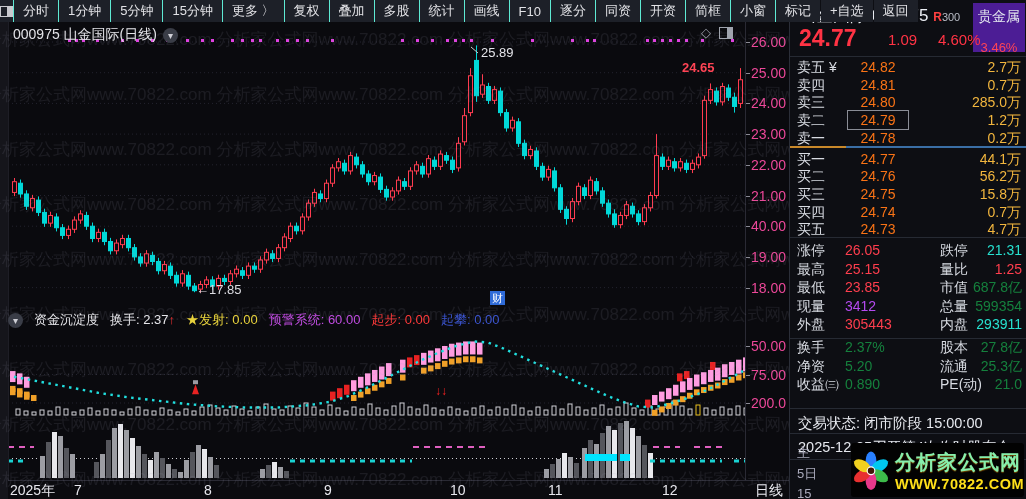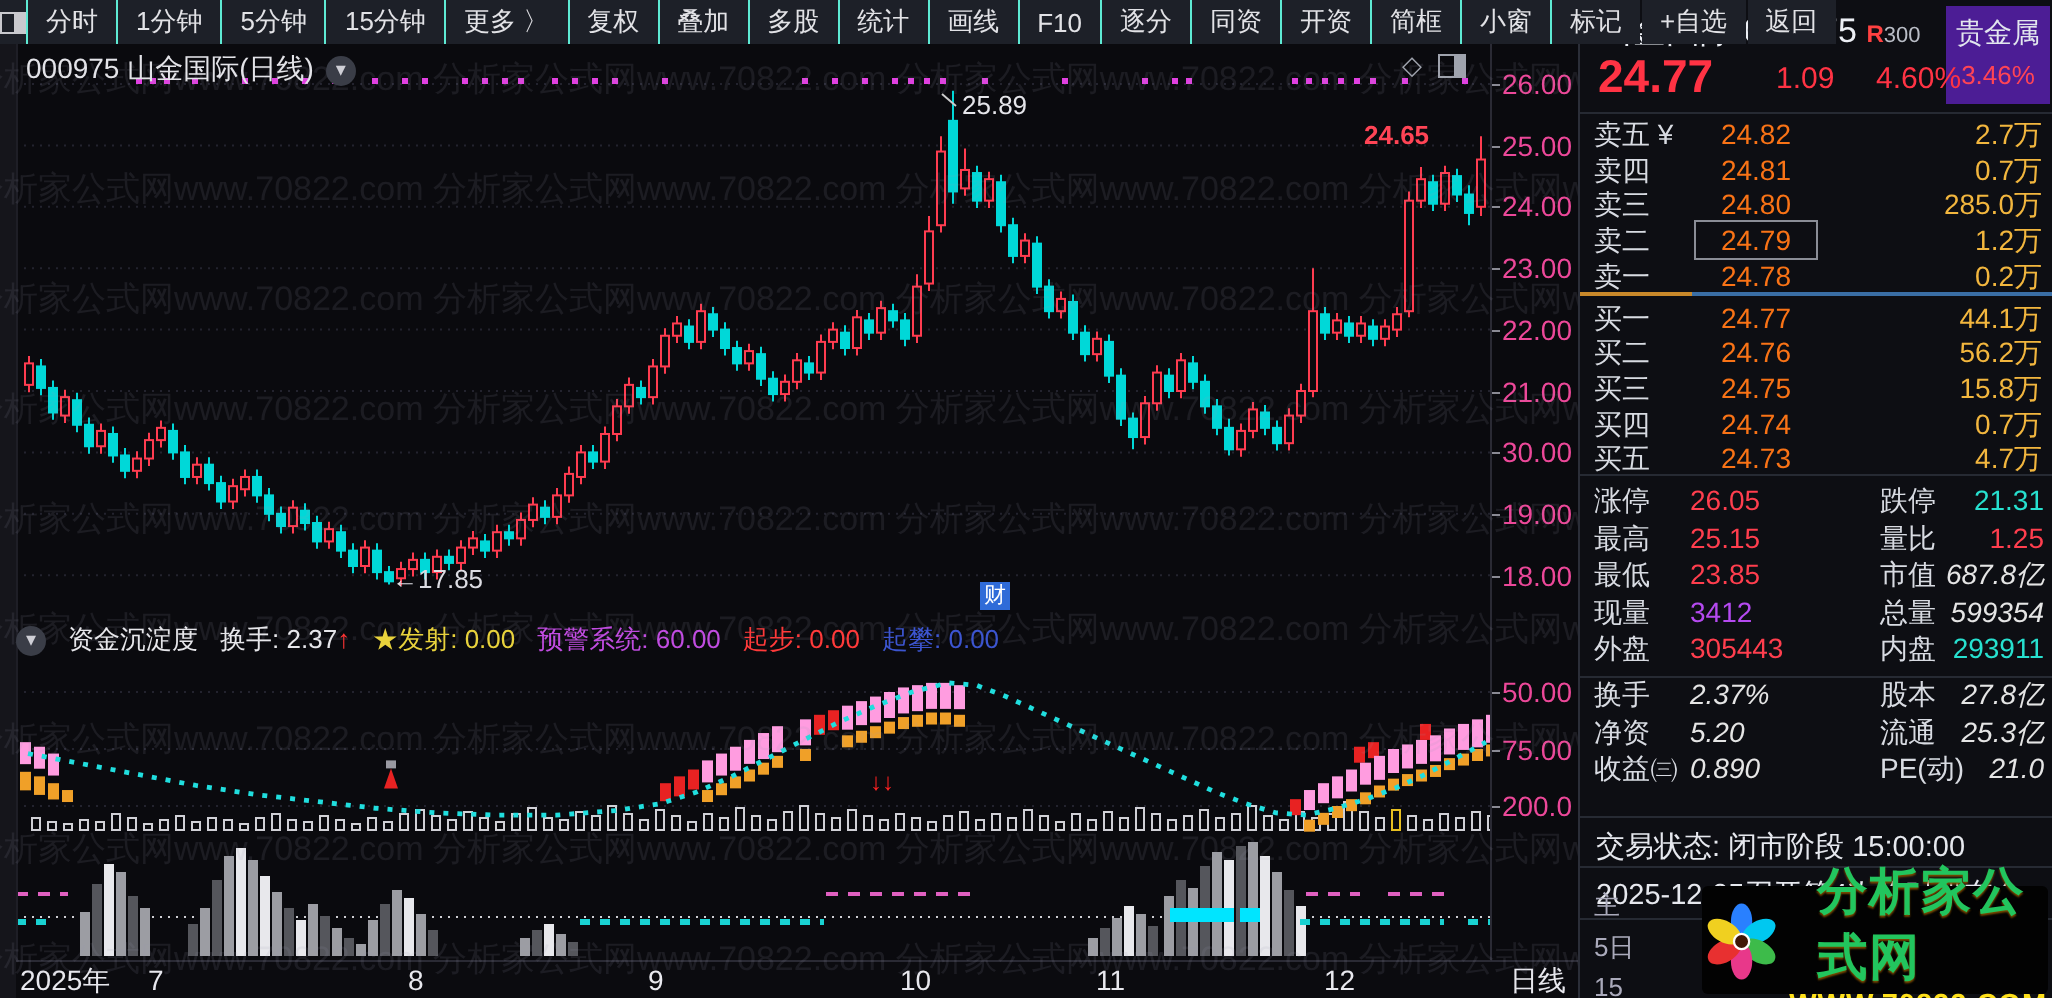--- a/index.html
+++ b/index.html
@@ -37,45 +37,45 @@
               font-size:14px;color:#e8e8ee;padding-left:10px;display:flex;align-items:center;background:#0b0b0f;}
   
   #cai-badge{position:absolute;left:490px;top:291px;z-index:4;background:#2f6bd8;color:#fff;font-size:11px;
              padding:0 2px;line-height:14px;}
   
   #panel{position:absolute;left:789px;top:0;width:237px;height:499px;background:#0d0e13;
          border-left:1px solid #2b2e38;z-index:4;font-size:14px;}
   #p-head{position:absolute;left:9px;top:4px;font-size:17px;color:#eceff5;white-space:nowrap;}
   #p-tag-r{color:#ff4141;font-size:12px;font-weight:bold;} #p-tag-n{color:#b9bdc6;font-size:11px;}
   #sector-badge{position:absolute;right:2px;top:3px;width:52px;height:49px;background:#4c1d95;text-align:center;}
-  #sector-badge .sn{color:#e2e6ee;font-size:14px;margin-top:5px;} #sector-badge .sv{color:#ff4455;font-size:13px;margin-top:4px;}
+  #sector-badge .sn{color:#e2e6ee;font-size:14px;margin-top:5px;} #sector-badge .sv{color:#ff4455;font-size:13px;margin-top:14px;}
   #p-price{position:absolute;left:9px;top:25px;font-size:23px;font-weight:bold;color:#ff3344;}
   #p-chg{position:absolute;left:98px;top:31px;font-size:15px;color:#ff3344;}
   #p-chgp{position:absolute;left:148px;top:31px;font-size:15px;color:#ff3344;}
   .psep{position:absolute;left:0;width:237px;height:1px;background:#262a33;}
   .qrow{position:absolute;left:0;width:237px;height:18px;line-height:18px;}
   .qrow .lb{position:absolute;left:7px;color:#d8dbe2;}
   .qrow .pr{position:absolute;left:58px;width:60px;text-align:center;color:#f97316;}
   .qrow .vl{position:absolute;right:6px;color:#f2b63e;}
   .boxed{outline:1px solid #8a8d96;}
   #bs-sep{position:absolute;left:0;top:146px;width:237px;height:2px;background:#3a6ea5;}
   #bs-sep-org{position:absolute;left:0;top:146px;width:56px;height:2px;background:#c8882a;}
   .srow{position:absolute;left:0;width:237px;height:18.5px;line-height:18.5px;}
   .srow .l1{position:absolute;left:7px;color:#d8dbe2;}
   .srow .v1{position:absolute;left:55px;width:85px;text-align:left;}
   .srow .l2{position:absolute;left:150px;color:#d8dbe2;}
   .srow .v2{position:absolute;right:5px;}
-  .c-red{color:#ff3e4e;text-align:center;} .c-cyan{color:#27e0cf;} .c-white{color:#e5e5e5;font-style:italic;} .c-purple{color:#b54af0;}
+  .c-red{color:#ff3e4e;text-align:center;} .c-cyan{color:#27e0cf;} .c-white{color:#15803d;} .c-purple{color:#b54af0;}
   #p-status,#p-anno{position:absolute;left:8px;color:#e6e8ee;font-size:14.5px;white-space:nowrap;}
   .partial{position:absolute;left:7px;color:#aab;font-size:13px;z-index:1;}
   
   #logo{position:absolute;left:851px;top:443px;width:173px;height:54px;background:#020202;z-index:7;
         display:flex;align-items:center;border-radius:3px;}
   #logo-text{margin-left:4px;}
-  #logo-l1{color:#22c55e;font-weight:bold;font-size:25px;letter-spacing:1px;text-shadow:0 1px 1px #7a4a00;margin-left:14px;}
+  #logo-l1{color:#86efac;font-weight:bold;font-size:20px;letter-spacing:1px;text-shadow:0 1px 1px #7a4a00;}
   #logo-l2{color:#ffe01a;font-weight:bold;font-size:14.5px;letter-spacing:.5px;}
   
   #wm{position:absolute;inset:0;z-index:3;pointer-events:none;overflow:hidden;opacity:.12;}
   .wm-row{position:absolute;left:-15px;width:1100px;white-space:nowrap;color:#9a9ab0;font-size:17px;}
 </style>
 </head>
 <body>
 
 <div id="app">
 
@@ -678,21 +678,21 @@
       <span class="yl" style="top:50.7px">25.00</span>
       <span class="ylt" style="top:81.4px"></span>
       <span class="yl" style="top:81.4px">24.00</span>
       <span class="ylt" style="top:112.1px"></span>
       <span class="yl" style="top:112.1px">23.00</span>
       <span class="ylt" style="top:142.8px"></span>
       <span class="yl" style="top:142.8px">22.00</span>
       <span class="ylt" style="top:173.5px"></span>
       <span class="yl" style="top:173.5px">21.00</span>
       <span class="ylt" style="top:204.2px"></span>
-      <span class="yl" style="top:204.2px">30.00</span>
+      <span class="yl" style="top:204.2px">40.00</span>
       <span class="ylt" style="top:234.9px"></span>
       <span class="yl" style="top:234.9px">19.00</span>
       <span class="ylt" style="top:265.6px"></span>
       <span class="yl" style="top:265.6px">18.00</span>
       <span class="ylt" style="top:324px"></span>
       <span class="yl" style="top:324px">50.00</span>
       <span class="ylt" style="top:352.5px"></span>
       <span class="yl" style="top:352.5px">75.00</span>
       <span class="ylt" style="top:381px"></span>
       <span class="yl" style="top:381px">200.0</span>

